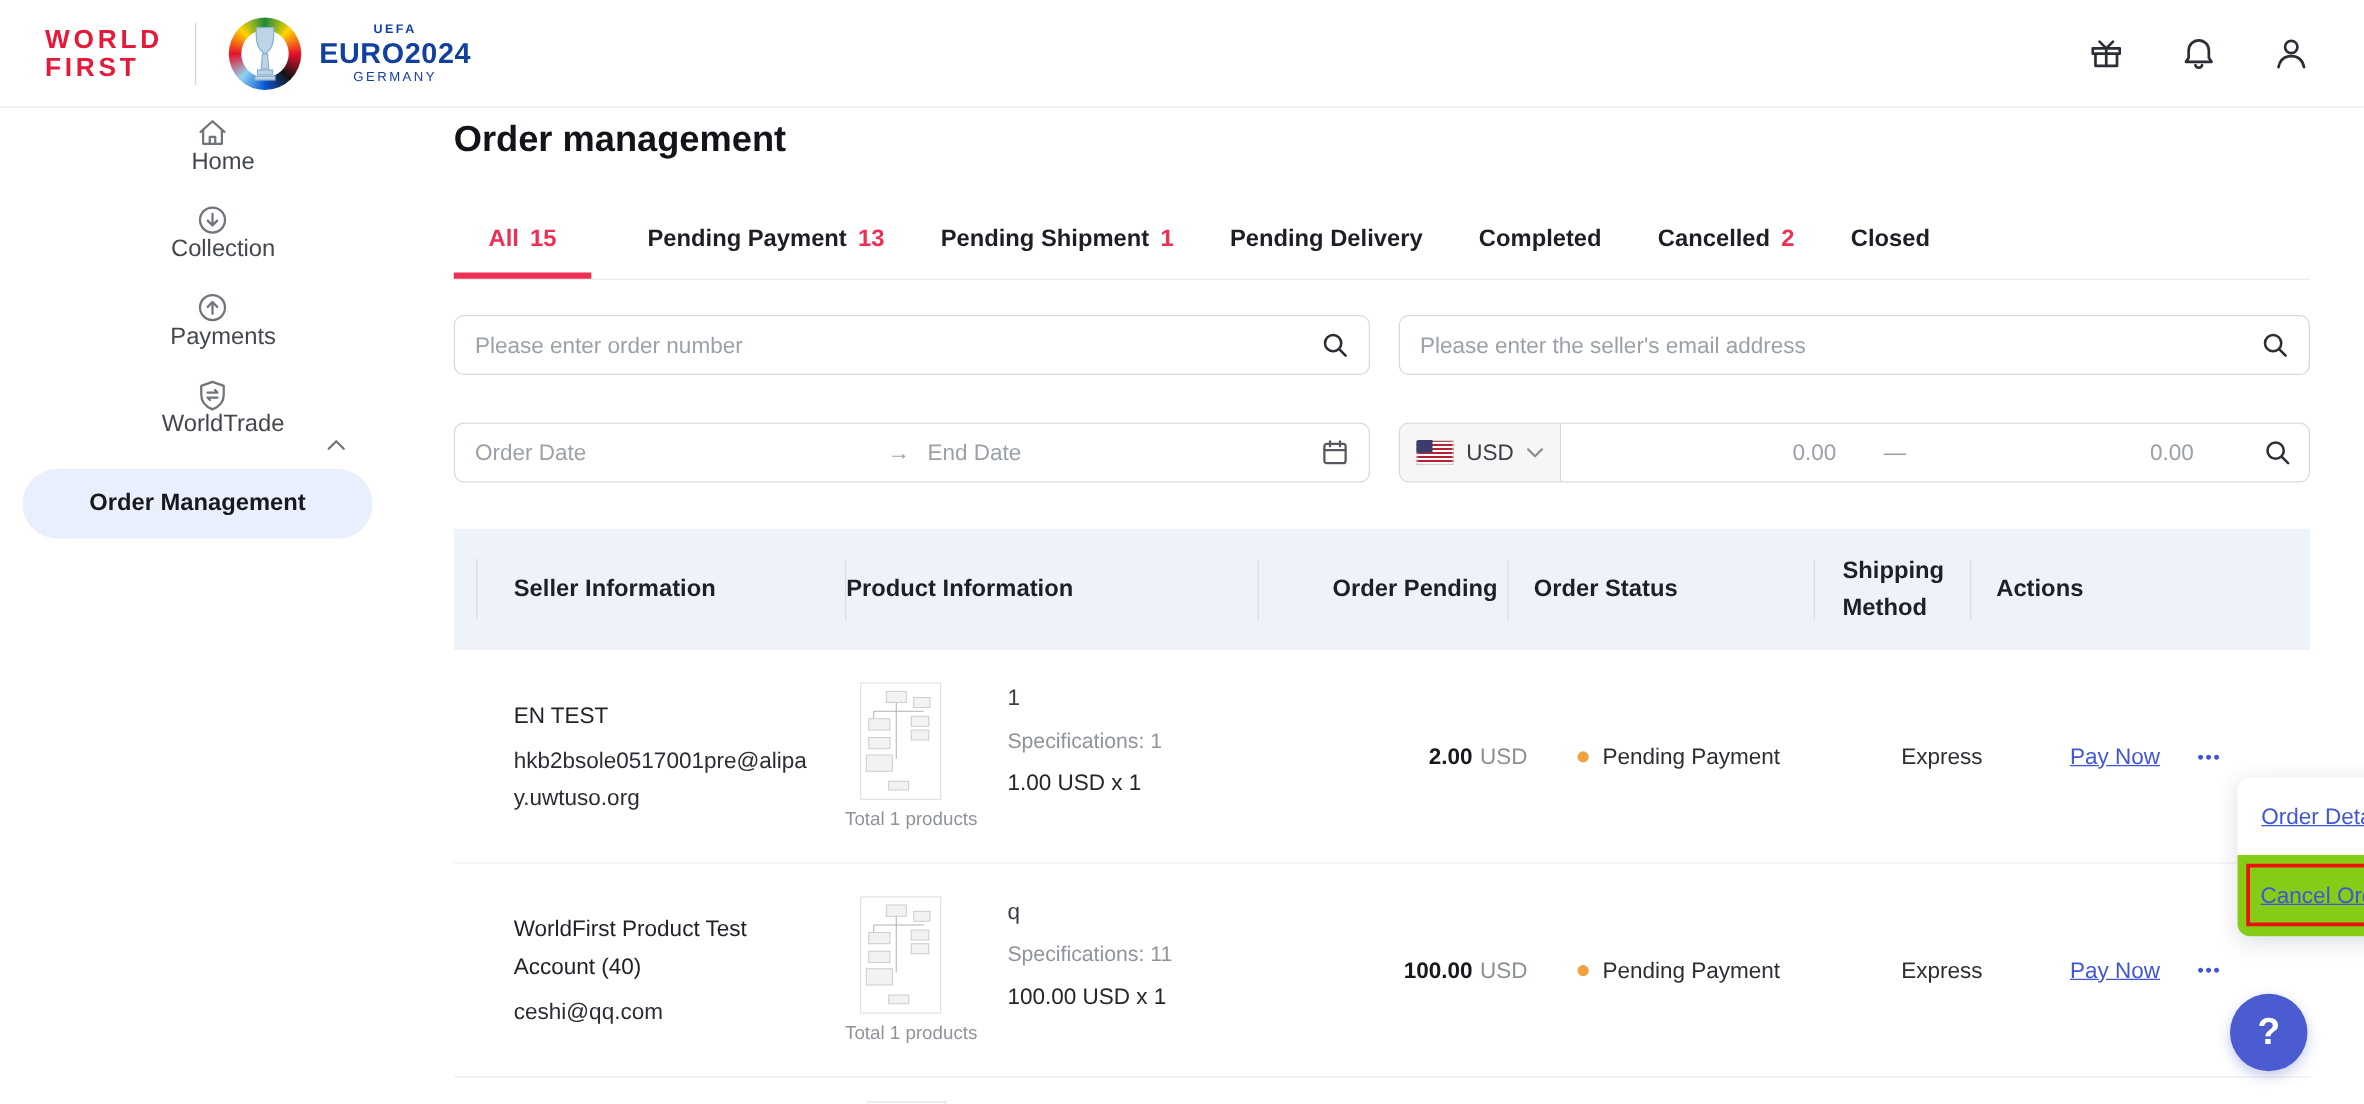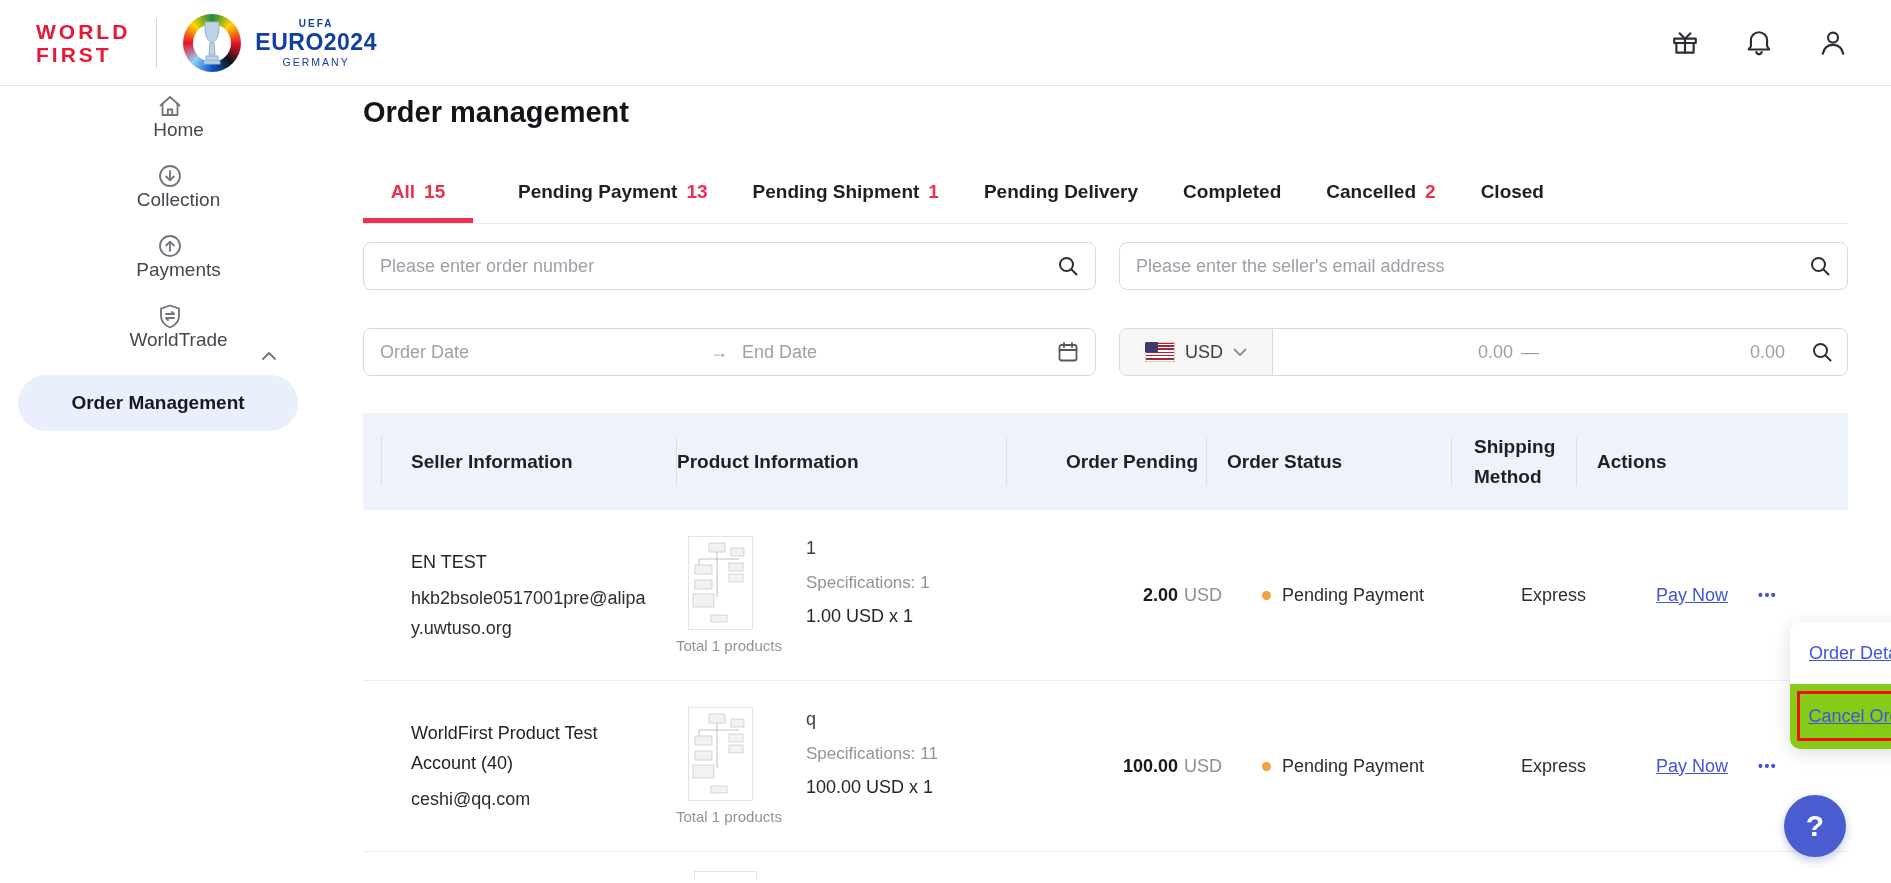--- a/index.html
+++ b/index.html
@@ -40,42 +40,42 @@
 
   .tabs { position:relative; margin-top:42px; height:53px; border-bottom:1px solid #ececee; display:flex; }
   .tab { position:relative; padding-top:10px; font-size:19px; font-weight:bold; color:#1c1f25;
     cursor:pointer; white-space:nowrap; margin-right:45px; }
   .tab.first { width:110px; text-align:center; margin-right:45px; }
   .tab .count:not(:empty) { margin-left:9px; color:#ed2f53; }
   .tab.active .t-label { color:#ed2f53; }
   .tab .underline { position:absolute; left:0; bottom:0; width:110px; height:5px; background:#ed2f53; }
 
   .filter-row { display:flex; gap:23px; }
-  .filter-row.r1 { margin-top:18px; }
+  .filter-row.r1 { margin-top:28px; }
   .filter-row.r2 { margin-top:38px; }
   .field { height:48px; border:1px solid #d9d9d9; border-radius:8px; display:flex; align-items:center; background:#fff; }
   .field.order-no { width:733px; }
   .field.email { width:729px; }
   .field input { border:none; outline:none; flex:1; font-size:18px; padding:0 16px;
     font-family:"Liberation Sans", sans-serif; color:#23262c; background:transparent; }
   .field input::placeholder { color:#9ba1a8; }
   .field .icon-right { margin-right:16px; cursor:pointer; display:flex; }
 
   .field.dates { width:733px; padding:0 16px; color:#9ba1a8; font-size:18px; }
   .field.dates .ds { width:330px; }
   .field.dates .arrow { color:#9ba1a8; margin-right:14px; }
   .field.dates .de { flex:1; }
   .field.amounts { width:729px; padding:0; overflow:hidden; }
   .cur-seg { width:153px; height:100%; background:#f6f6f7; border-right:1px solid #d9d9d9;
     display:flex; align-items:center; justify-content:center; gap:10px; cursor:pointer; border-radius:7px 0 0 7px; }
   .flag { width:30px; height:20px; border-radius:2px; overflow:hidden; position:relative;
     background:repeating-linear-gradient(#b22234 0 1.6px, #fff 1.6px 3.2px); box-shadow:0 0 0 1px #d0d0d0 inset; }
   .flag .canton { position:absolute; left:0; top:0; width:13px; height:10px; background:#3c3b6e; }
   .cur-seg .cur { font-size:18px; color:#3a3f46; }
-  .amt-zone { flex:1; display:flex; align-items:center; padding-right:14px; }
+  .amt-zone { flex:1; display:flex; align-items:center; padding-right:14px;gap:30px; }
   .amt-zone input { width:220px; text-align:right; font-size:18px; padding:0; }
   .amt-zone .dash { color:#9ba1a8; font-size:18px; margin:0 6px 0 8px; }
   .amt-zone input.max { flex:1; padding-right:26px; }
 
   
   .tbl { margin-top:37px; }
   .tbl-head { position:relative; height:97px; background:#eef2fa; display:flex; align-items:center;
     font-size:19px; font-weight:bold; color:#1d2026; }
   .th { display:flex; align-items:center; height:48px; }
   .c1 { width:313px; padding-left:48px; padding-right:30px; }

